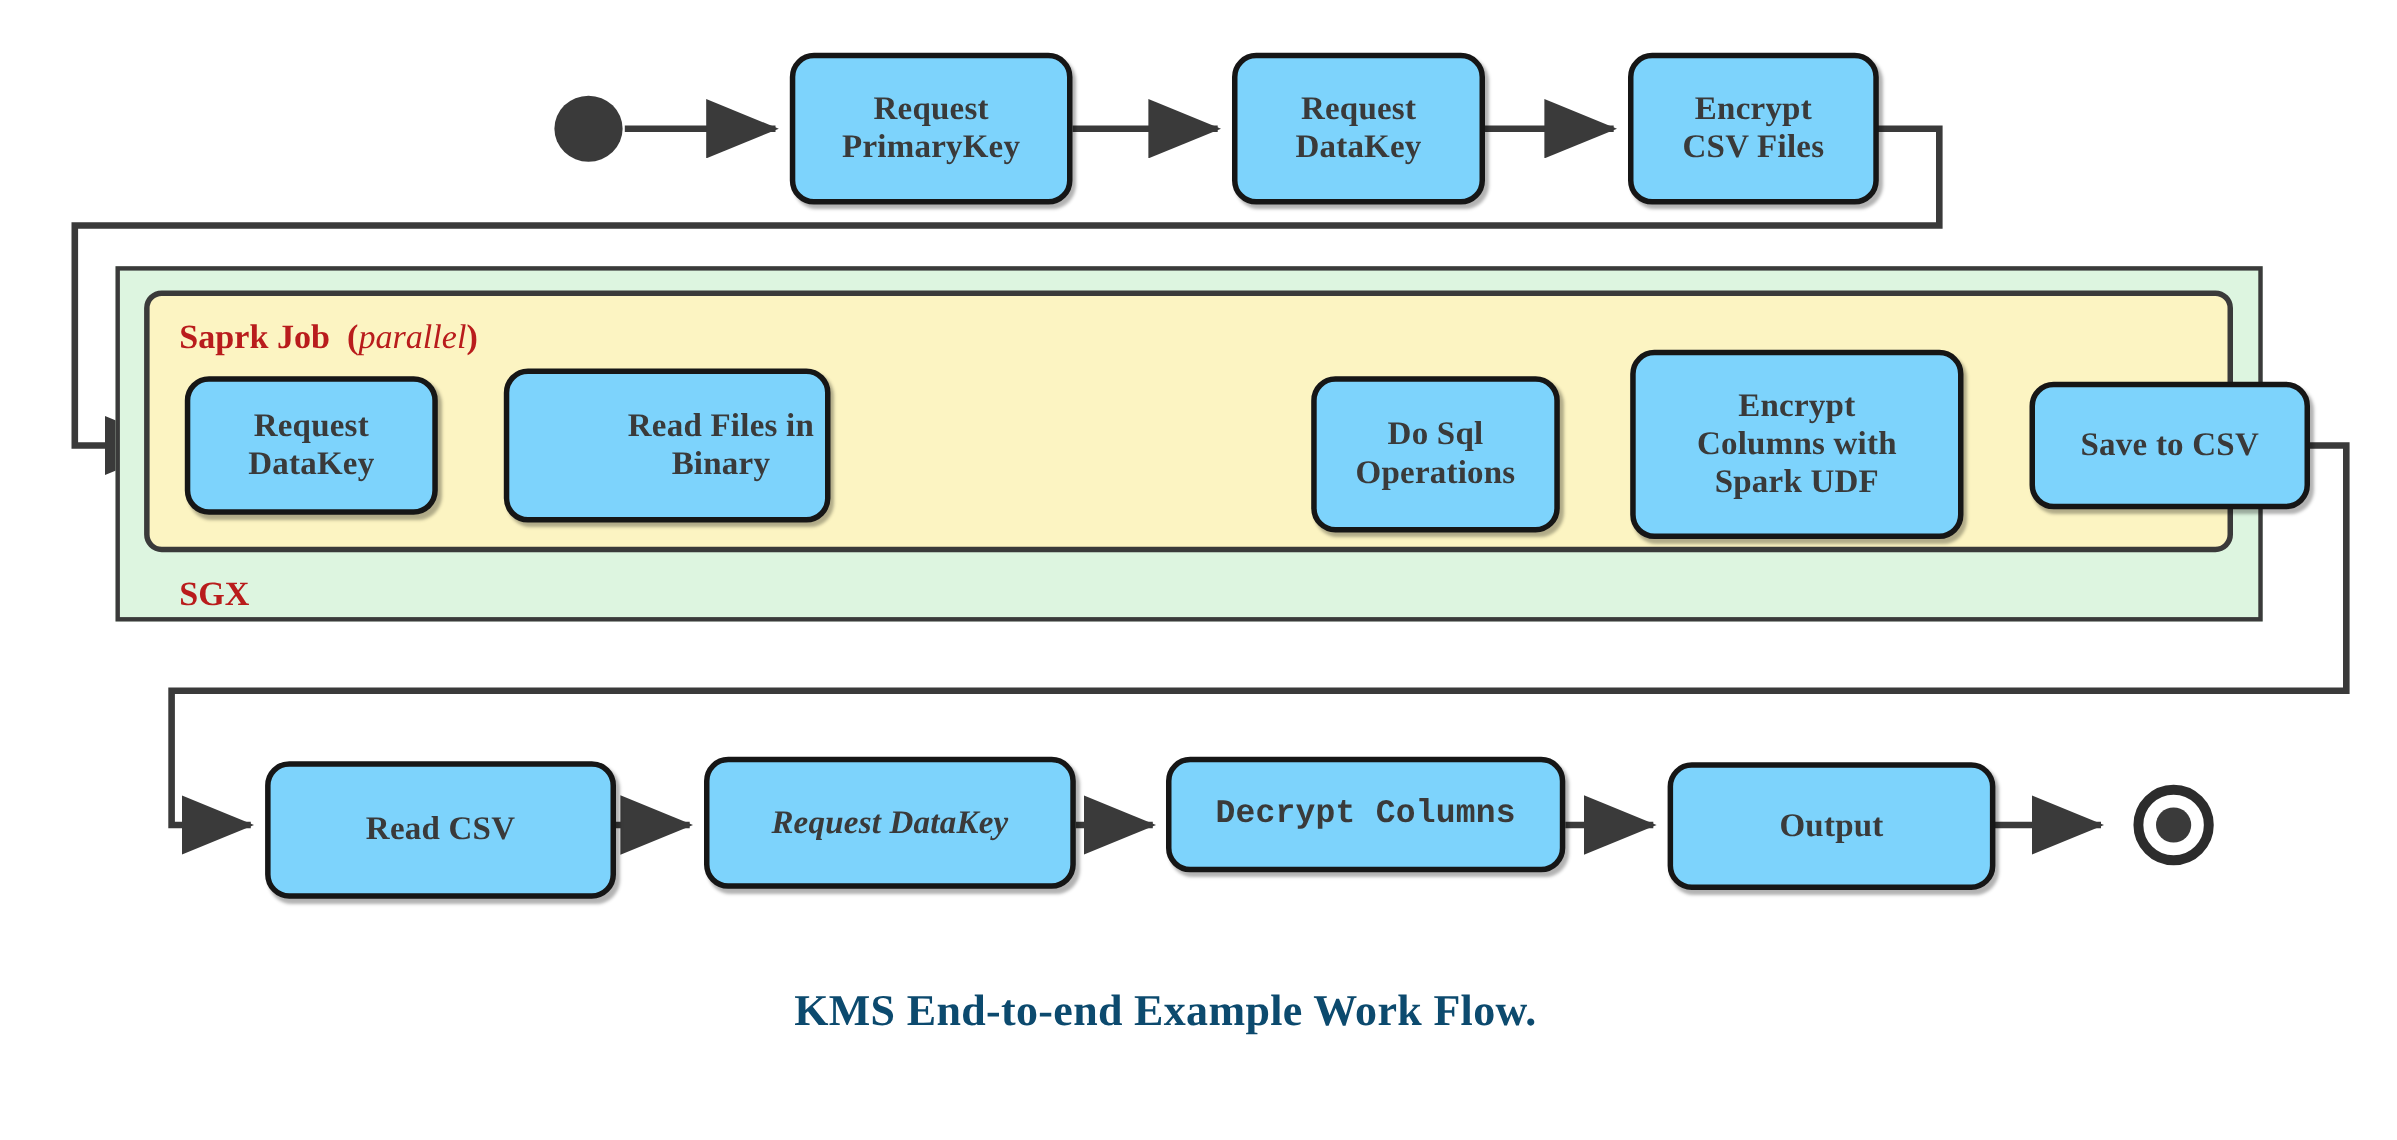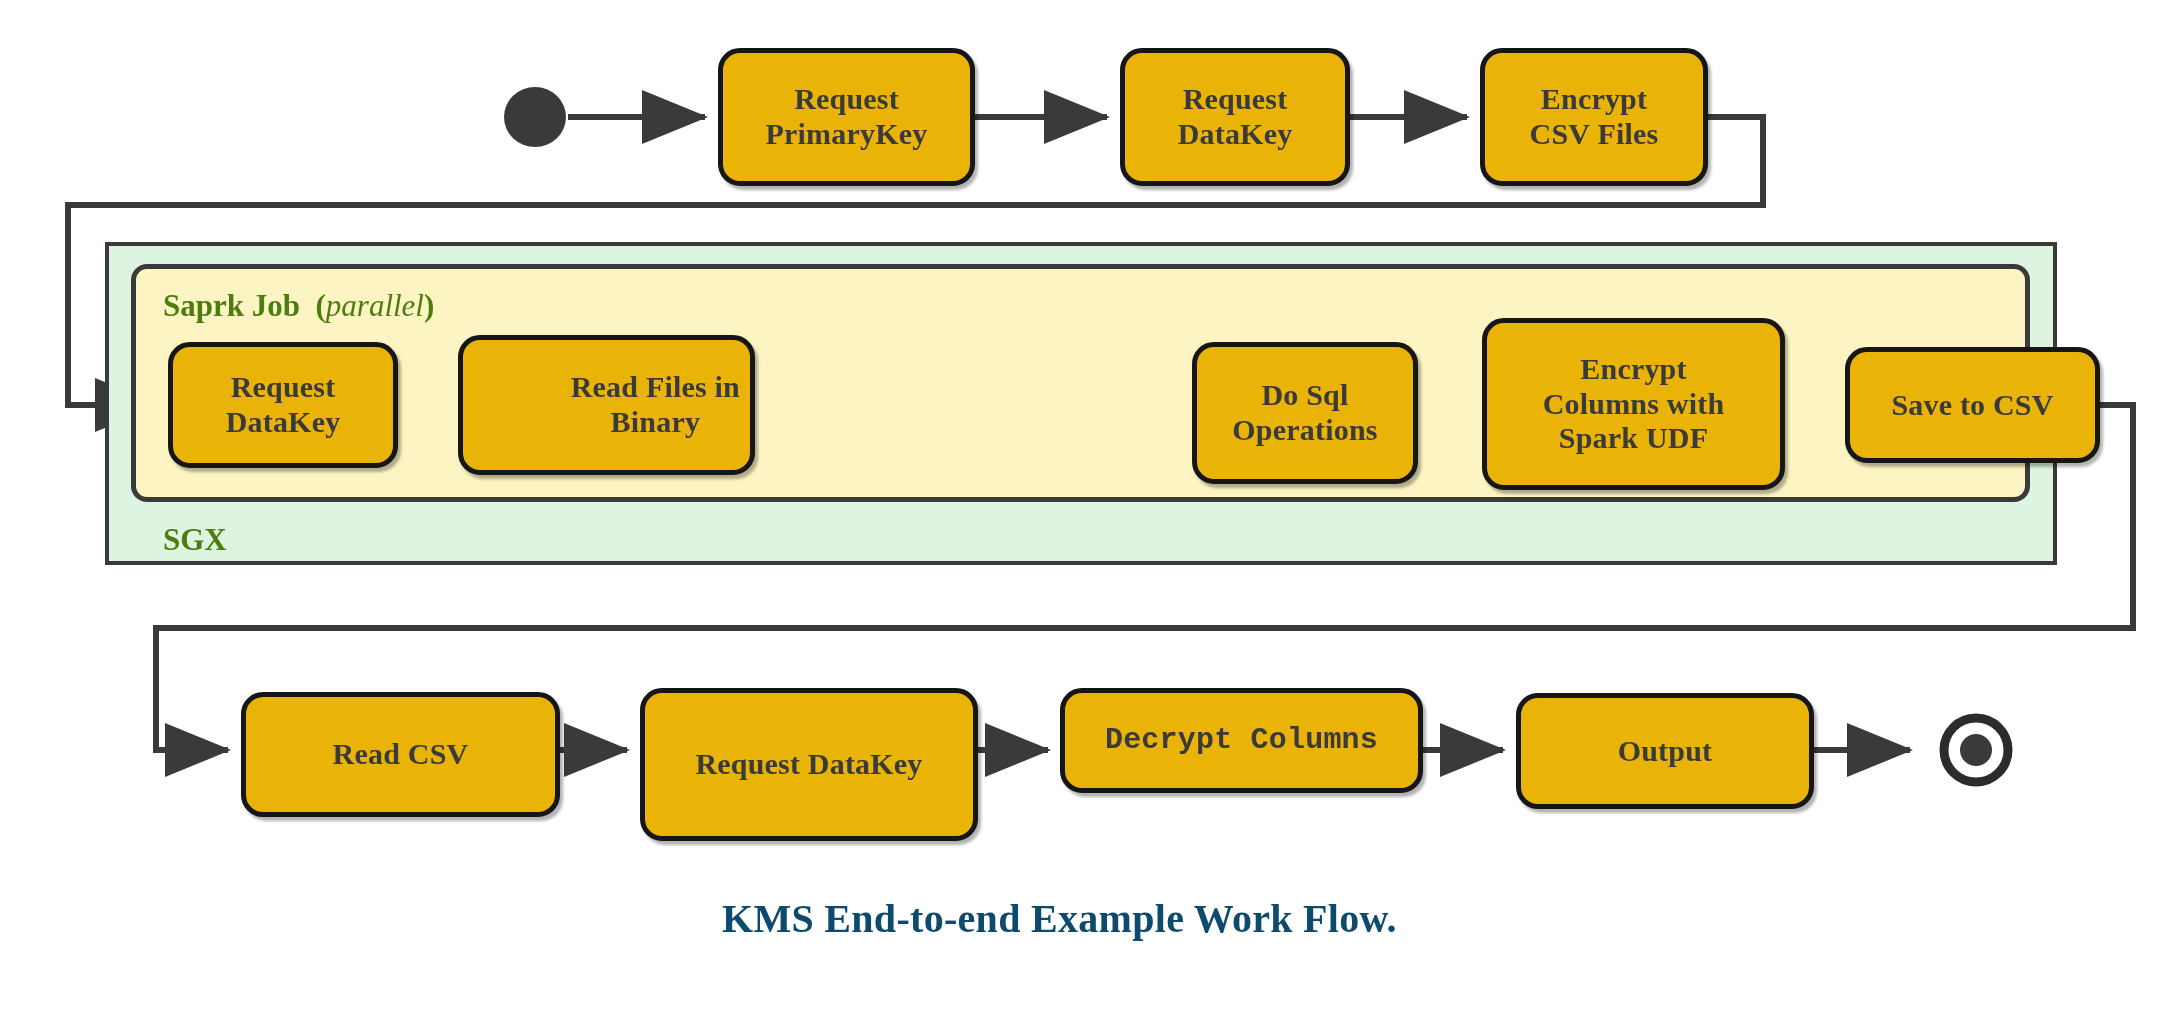--- a/index.html
+++ b/index.html
@@ -21,21 +21,21 @@
   #svg-layer {
     position: absolute;
     left: 0;
     top: 0;
     width: 2179px;
     height: 1036px;
   }
   .node {
     position: absolute;
     box-sizing: border-box;
-    background: #eab308;
+    background: #7dd3fc;
     border: 5px solid #161616;
     border-radius: 22px;
     display: flex;
     align-items: center;
     justify-content: center;
     text-align: center;
     color: #3a3a3a;
     font-weight: bold;
     font-size: 30px;
     line-height: 1.16;
@@ -52,21 +52,21 @@
   }
   .group-spark {
     position: absolute;
     box-sizing: border-box;
     background: #fcf4c2;
     border: 5px solid #3a3a3a;
     border-radius: 16px;
   }
   .group-label {
     position: absolute;
-    color: #4d7c0f;
+    color: #b91c1c;
     font-weight: bold;
     font-size: 31px;
     white-space: nowrap;
   }
   .group-label .paren { font-weight: bold; }
   .group-label .ital { font-style: italic; font-weight: normal; }
   .caption {
     position: absolute;
     color: #0c4a6e;
     font-weight: bold;
@@ -175,21 +175,21 @@
   </div>
 
   <div class="node" style="left:1845px; top:347px; width:255px; height:116px;align-items:center;">
     <span>Save to CSV</span>
   </div>
 
   <div class="node" style="left:241px; top:692px; width:319px; height:125px;">
     <span>Read CSV</span>
   </div>
 
-  <div class="node" style="left:640px; top:688px; width:338px; height:153px;">
+  <div class="node" style="left:640px; top:688px; width:338px; height:120px;font-style:italic;">
     <span>Request DataKey</span>
   </div>
 
   <div class="node" style="left:1060px; top:688px; width:363px; height:105px;font-family:Liberation Mono, monospace;">
     <span>Decrypt Columns</span>
   </div>
 
   <div class="node" style="left:1516px; top:693px; width:298px; height:116px;">
     <span>Output</span>
   </div>

